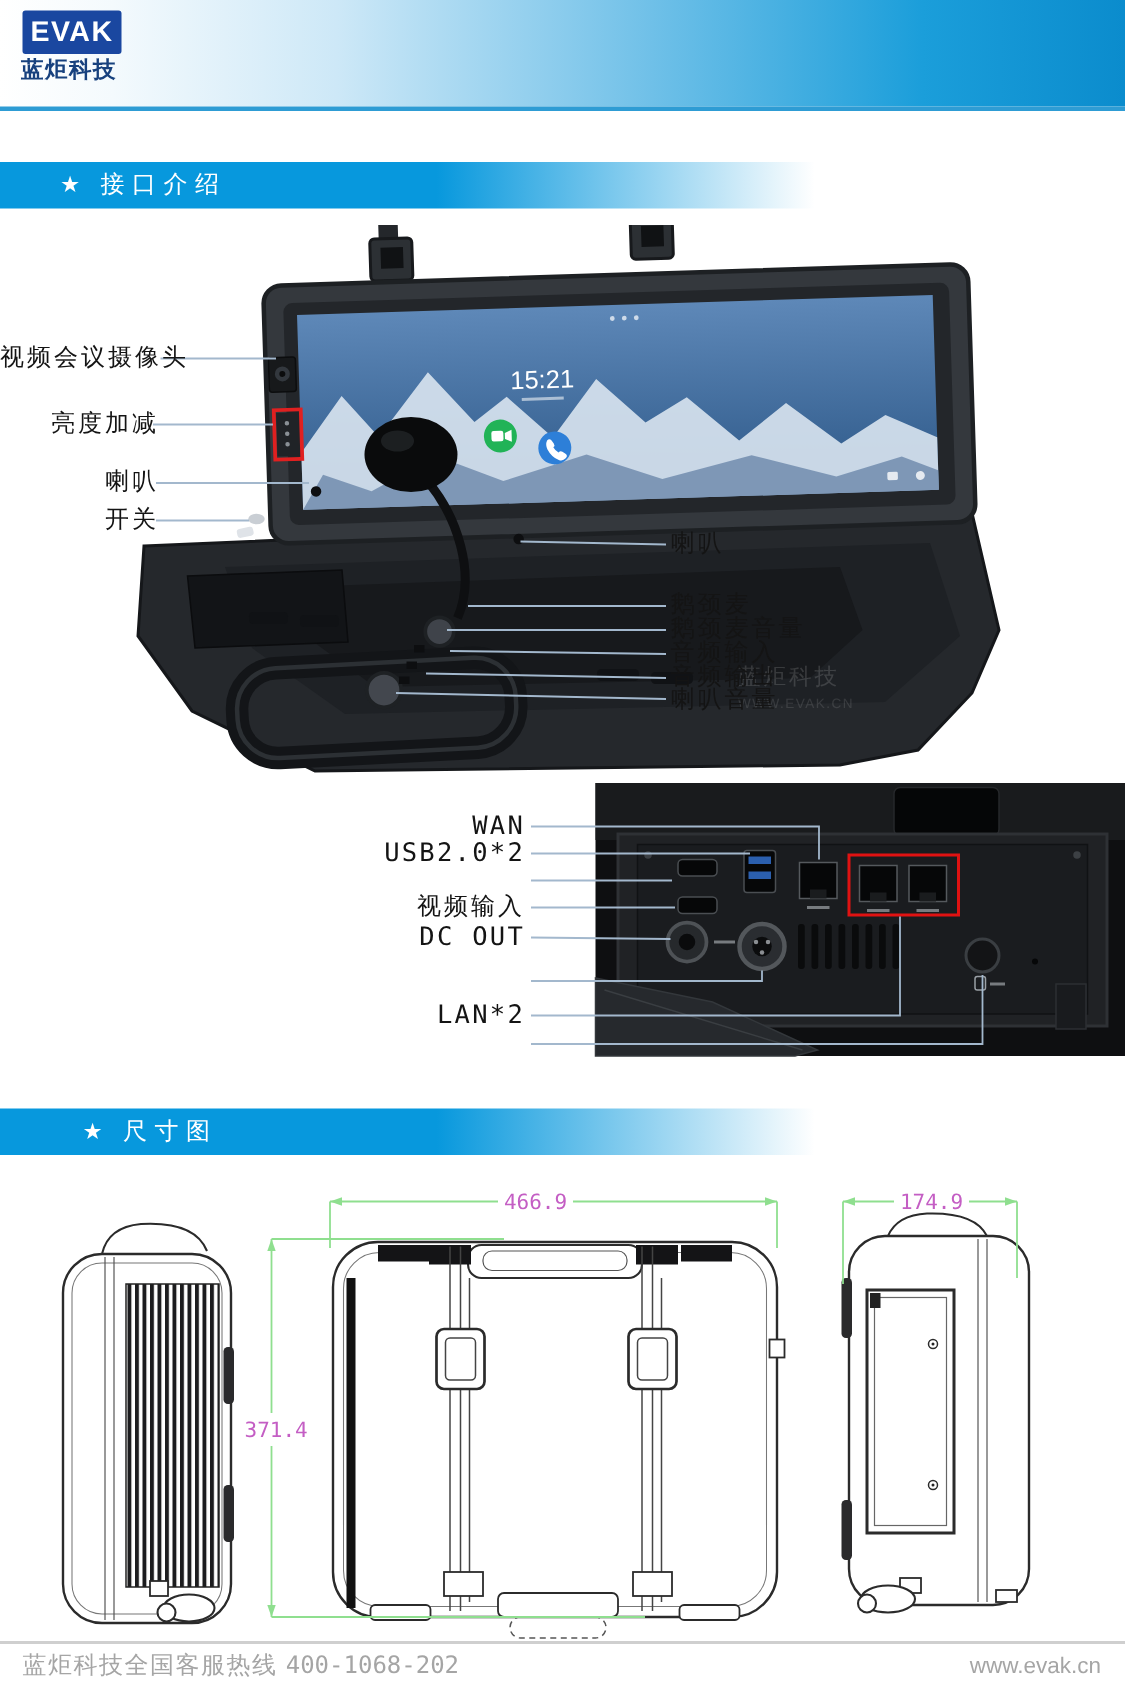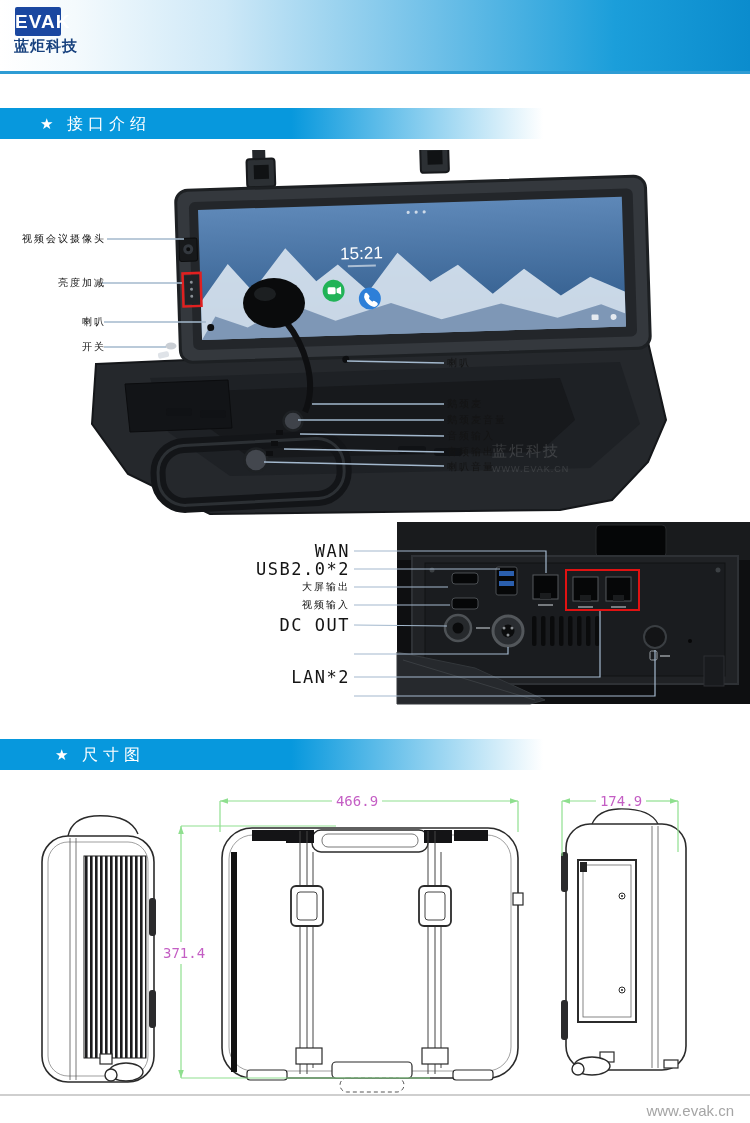--- a/index.html
+++ b/index.html
@@ -3,22 +3,22 @@
 <meta charset="utf-8">
 <style>
   html,body{margin:0;padding:0;background:#fff;}
   #page{position:relative;width:750px;height:1123px;background:#ffffff;overflow:hidden;
         font-family:"Liberation Sans","DejaVu Sans",sans-serif;}
 
   
   #header{position:absolute;left:0;top:0;width:750px;height:71px;
     background:linear-gradient(90deg,#ffffff 0%,#f4fafd 10%,#cde8f7 30%,#6fc0e8 58%,#1b9eda 82%,#0b8ccd 100%);}
   #header-rule{position:absolute;left:0;top:71px;width:750px;height:3px;background:#2e9cd4;}
-  #logo-box{position:absolute;left:15px;top:7px;width:46px;height:29px;background:#1a47a0;
-    border-radius:2px;display:flex;align-items:center;}
+  #logo-box{position:absolute;left:15px;top:7px;width:66px;height:29px;background:#1a47a0;
+    border-radius:2px;display:flex;align-items:center;justify-content:center;}
   #logo-box span{color:#fff;font-weight:800;font-size:19px;letter-spacing:1px;
     font-family:"Liberation Sans",sans-serif;}
   #logo-company{position:absolute;left:14px;top:37px;font-size:15px;font-weight:bold;
     color:#17417e;letter-spacing:1px;}
   #product-title{position:absolute;right:28px;top:38px;color:#ffffff;font-size:20px;
     letter-spacing:1px;font-family:"DejaVu Sans Mono","Liberation Mono",monospace;}
 
   
   .section-bar{position:absolute;left:0;width:560px;height:31px;line-height:31px;color:#fff;
     background:linear-gradient(90deg,#0798dd 0%,#0798dd 52%,rgba(7,152,221,0.0) 97%);}
@@ -28,21 +28,21 @@
   #bar-interfaces .star{left:40px;}
   #bar-interfaces .stitle{left:67px;}
   #bar-dimensions{top:739px;}
   #bar-dimensions .star{left:55px;}
   #bar-dimensions .stitle{left:82px;}
 
   
   .figsvg{position:absolute;left:0;}
 
   
-  .lbl{position:absolute;color:#141414;font-size:10px;line-height:14px;letter-spacing:2px;
+  .lbl{position:absolute;color:#141414;font-size:16px;line-height:14px;letter-spacing:2px;
     font-family:"Liberation Serif","DejaVu Serif",serif;white-space:nowrap;}
   .lbl.ralign{left:0;text-align:right;}
   .f1L{width:106px;}
   .f2L{width:350px;}
   .lat{font-family:"DejaVu Sans Mono","Liberation Mono",monospace;letter-spacing:1.5px;font-size:17px;}
 
   
   #footer-rule{position:absolute;left:0;top:1094px;width:750px;height:2px;background:#cfcfcf;}
   #footer-left{position:absolute;left:15px;top:1100px;color:#a5a5a5;font-size:16px;letter-spacing:1px;}
   #footer-left .num{font-family:"DejaVu Sans Mono","Liberation Mono",monospace;letter-spacing:0;}
@@ -284,21 +284,20 @@
       <line x1="354" y1="605" x2="450" y2="605"></line>
       <line x1="354" y1="625" x2="447" y2="626"></line>
       <polyline points="354,654 508,654 508,647"></polyline>
       <polyline points="354,677 600,677 600,611"></polyline>
       <polyline points="354,696 655,696 655,650"></polyline>
     </g>
   </svg>
 
   <div class="lbl ralign f2L lat" style="top:544px">WAN</div>
   <div class="lbl ralign f2L lat" style="top:562px">USB2.0*2</div>
-  <div class="lbl ralign f2L" style="top:580px">大屏输出</div>
   <div class="lbl ralign f2L lat" style="top:618px">DC OUT</div>
   <div class="lbl ralign f2L" style="top:598px">视频输入</div>
   <div class="lbl ralign f2L lat" style="top:670px">LAN*2</div>
 
   <div class="section-bar" id="bar-dimensions">
     <span class="star">★</span>
     <span class="stitle">尺寸图</span>
   </div>
 
   <svg class="figsvg" style="top:783px" width="750" height="312" viewBox="0 783 750 312">
@@ -401,15 +400,19 @@
         <path d="M181,1078 l-2.8,-8 h5.6 z"></path>
     </g>
     <g font-family="DejaVu Sans Mono, Liberation Mono, monospace" font-size="14" fill="#c45ec4">
       <text x="357" y="806" text-anchor="middle">466.9</text>
       <text x="621" y="806" text-anchor="middle">174.9</text>
       <text x="163" y="958" text-anchor="start">371.4</text>
     </g>
   </svg>
 
   <div id="footer-rule"></div>
+  <div id="footer-left">
+    <span>蓝炬科技全国客服热线</span>
+    <span class="num">400-1068-202</span>
+  </div>
   <div id="footer-right">www.evak.cn</div>
 
 </div>
 
 </body></html>

